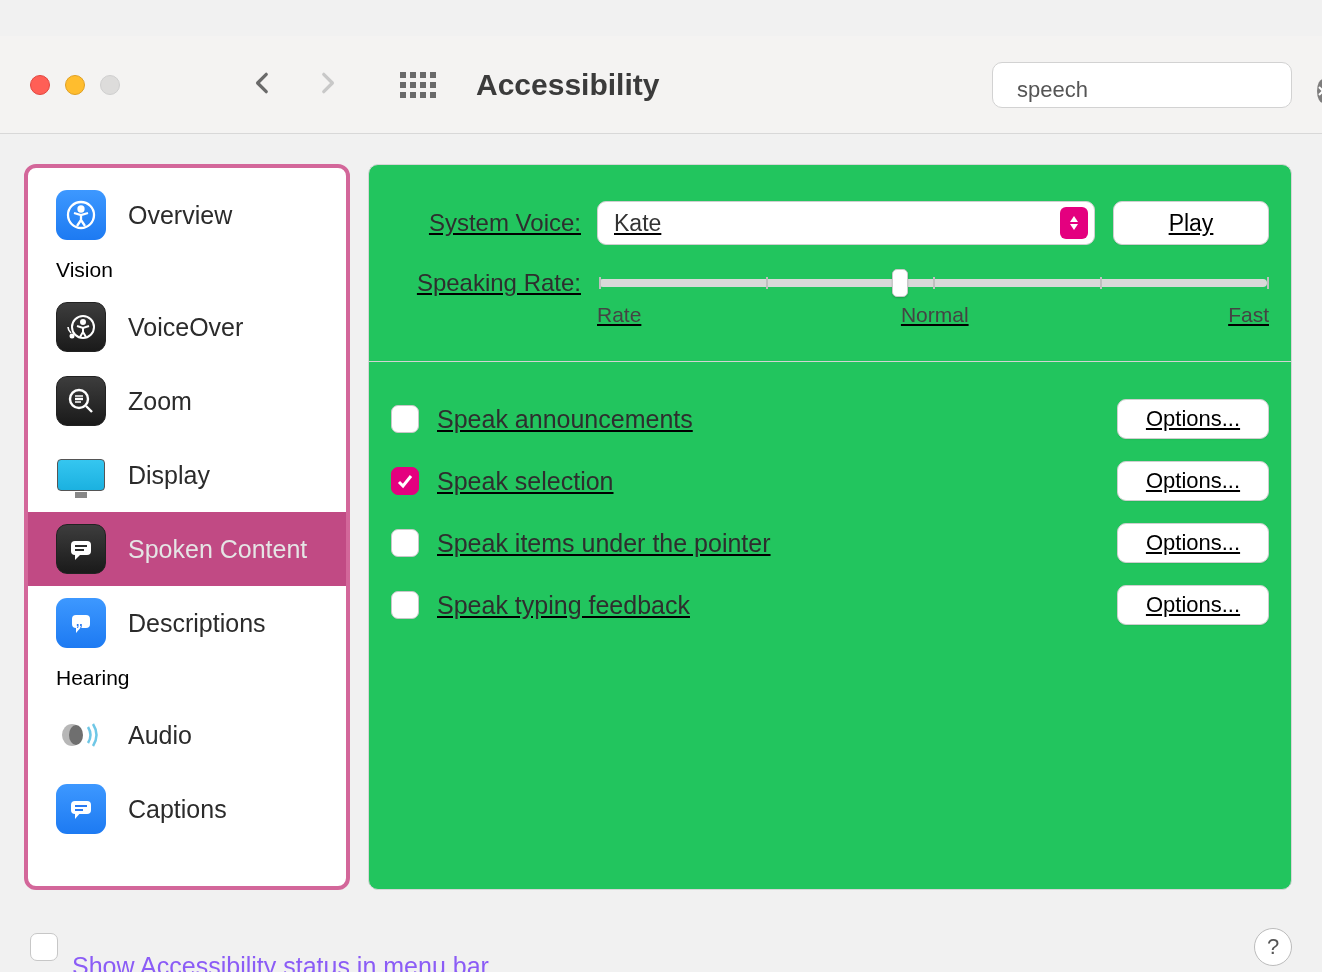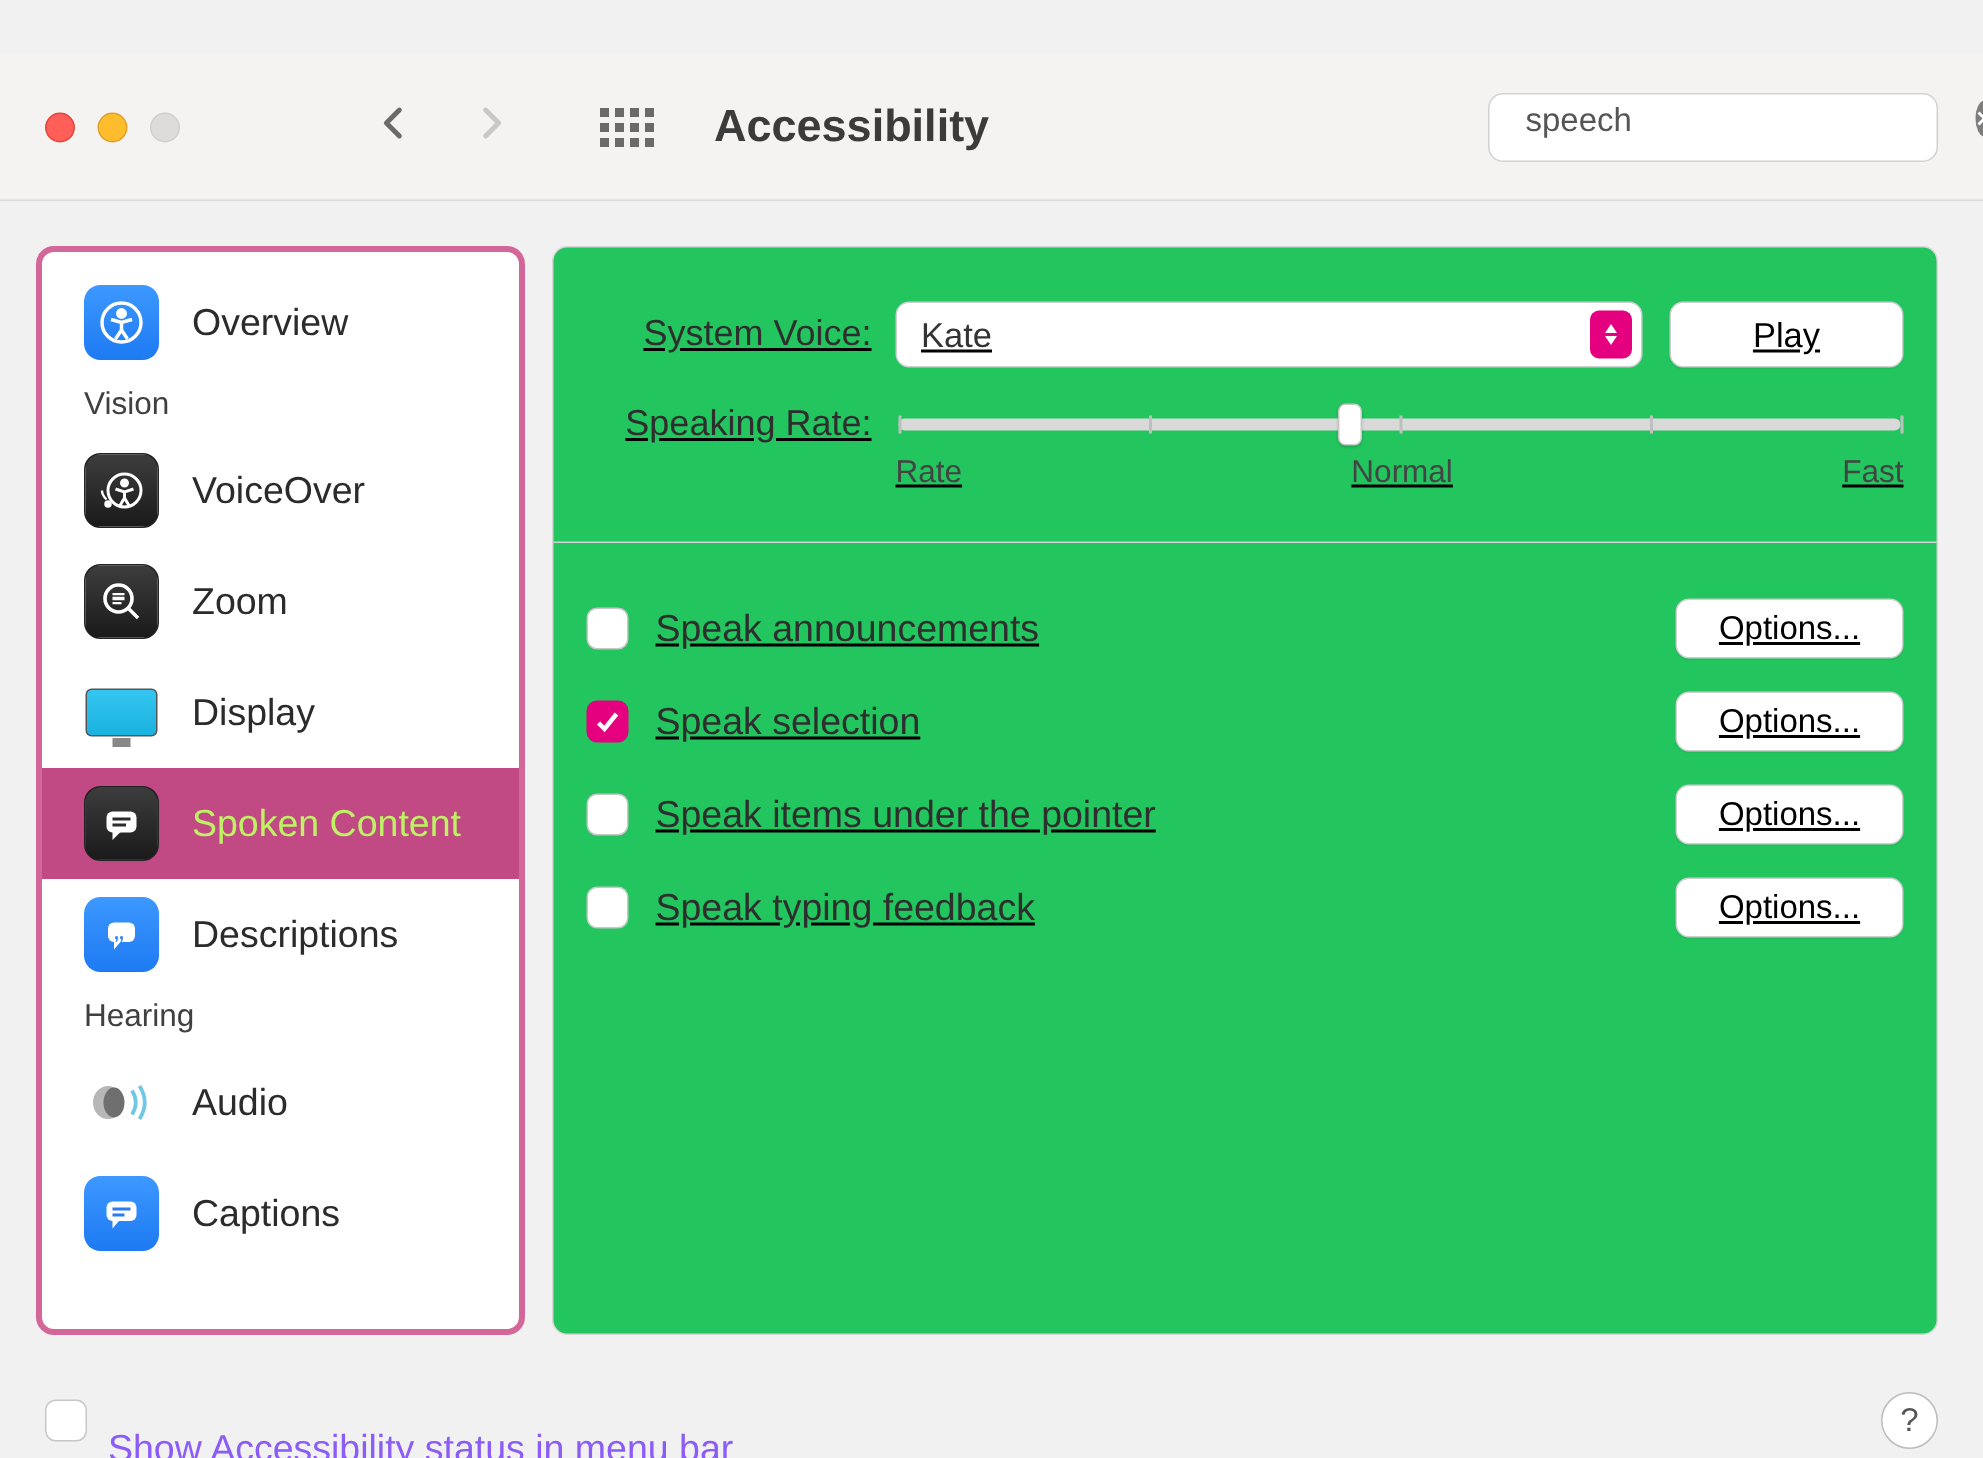--- a/index.html
+++ b/index.html
@@ -27,47 +27,47 @@
   .nav-arrows { display: flex; gap: 38px; margin-left: 130px; }
   .arrow svg { width: 26px; height: 26px; }
   .grid-icon { margin-left: 60px; display: grid; grid-template-columns: repeat(4,6px); grid-template-rows: repeat(3,6px); gap: 4px; }
   .grid-icon span { background: #6a6a6a; width: 6px; height: 6px; }
   .title { margin-left: 40px; font-size: 30px; font-weight: 700; color: #3b3b3b; }
   .searchwrap {
     margin-left: auto;
     width: 300px; height: 46px;
     border: 1px solid #d2d2d2; border-radius: 10px;
     background: #fff;
-    display: flex; align-items: flex-start; padding: 4px 12px;
+    display: flex; align-items: flex-end; padding: 4px 12px;
     gap: 12px;
   }
   .searchwrap input {
     flex: 1; border: none; outline: none; font-size: 22px; color: #555; background: transparent;
   }
   .clear-btn { width: 24px; height: 24px; border-radius: 50%; background: #7e7d7d; display:flex; align-items:center; justify-content:center; }
   .content { display: flex; padding: 30px 30px 12px 24px; gap: 18px; }
   .sidebar {
     width: 326px; height: 726px;
     background: #fff;
     border: 4px solid #d3679a;
     border-radius: 12px;
     padding-top: 10px;
     overflow: hidden;
   }
   .section-header {
-    font-size: 21px; color: #404040;
+    font-size: 21px; color: #000000;
     padding: 6px 28px 8px 28px;
   }
   .sb-item {
     display: flex; align-items: center; gap: 22px;
     padding: 12px 28px;
     font-size: 25px; color: #2b2b2b;
     cursor: default;
   }
-  .sb-item.selected { background: #c14a84; color: #bef264; }
+  .sb-item.selected { background: #c14a84; color: #e5e5e5; }
   .sb-icon { width: 50px; height: 50px; border-radius: 11px; display: flex; align-items: center; justify-content: center; flex-shrink: 0; }
   .ic-blue { background: linear-gradient(#3d98ff,#1d7af2); }
   .ic-dark { background: linear-gradient(#3d3d3d,#1a1a1a); }
   .ic-black-border { border: 1px solid #222; }
   .ic-spoken { background: linear-gradient(#3d3d3d,#1a1a1a); }
   .ic-display { background: linear-gradient(#35c6f0,#1bb1e0); border-radius: 4px; height: 32px; width: 48px; border: 1px solid #555; position: relative; }
   .ic-display::after { content:""; position:absolute; bottom:-8px; left:50%; transform:translateX(-50%); width:12px; height:6px; background:#888; }
 
   .panel {
     flex: 1;

